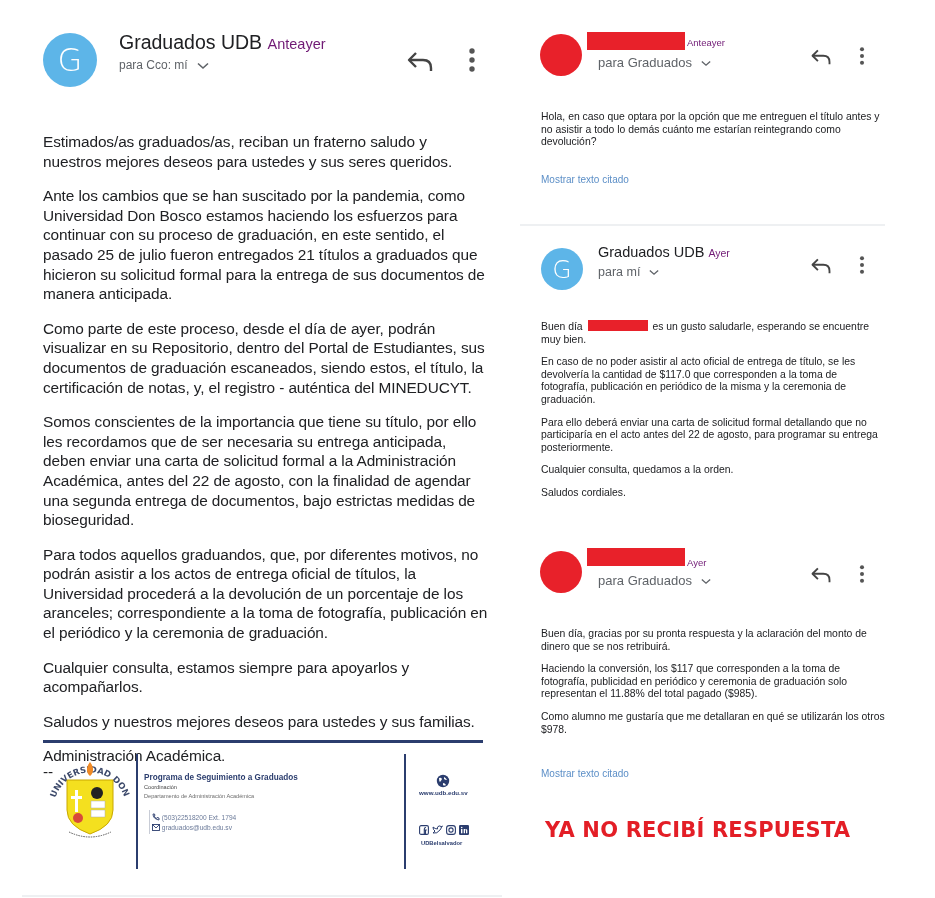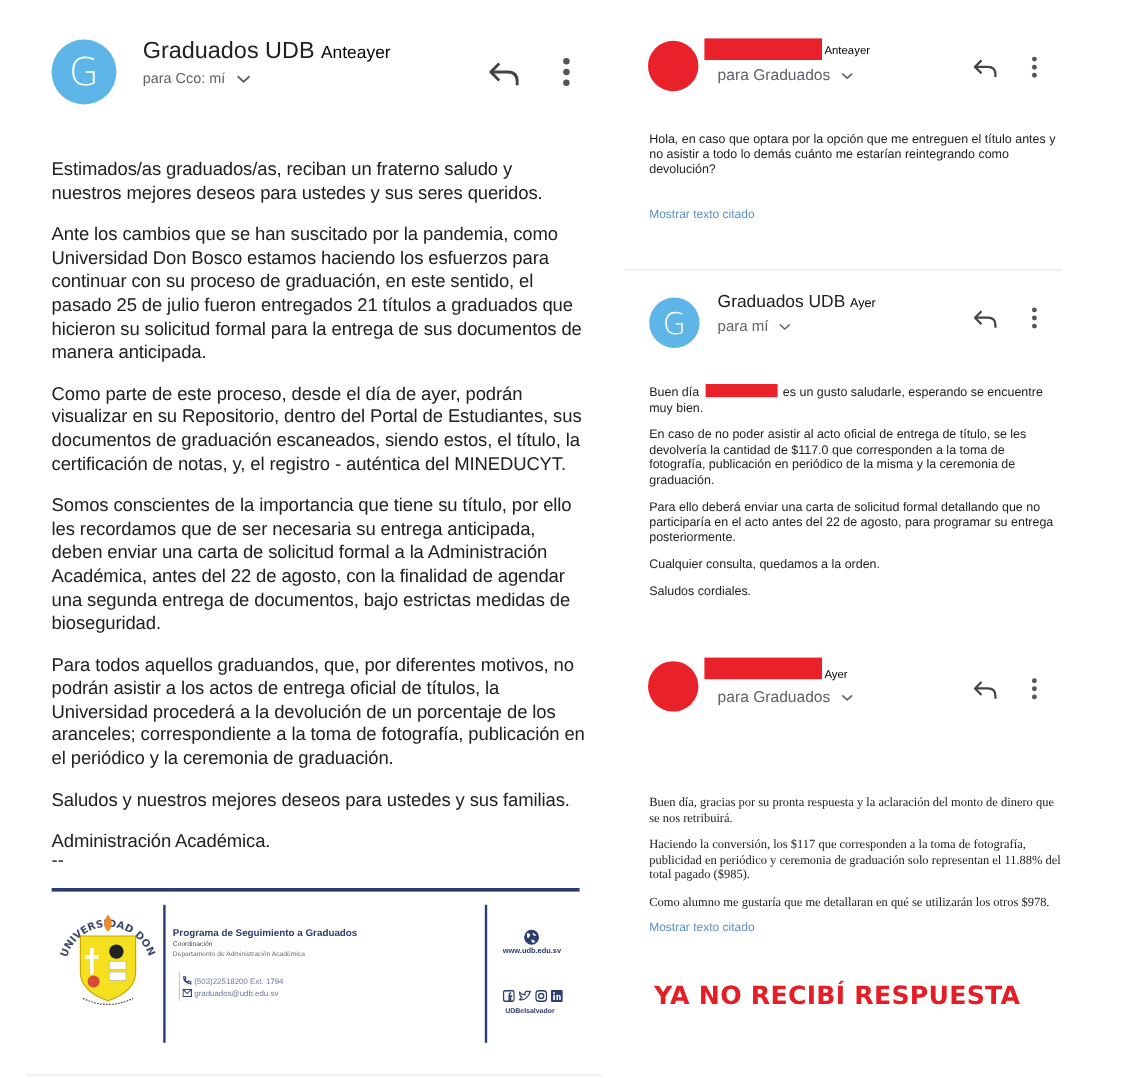--- a/index.html
+++ b/index.html
@@ -7,21 +7,21 @@
   body { position: relative; font-family: "Liberation Sans", sans-serif; color: #202124; }
 
   .panel { position: absolute; }
   #left { left: 0; top: 0; width: 520px; height: 898px; }
   #right { left: 520px; top: 0; width: 415px; height: 898px; }
   .avatar { position: absolute; border-radius: 50%; display: flex; align-items: center; justify-content: center; color: #fff; }
   .avatar.g { background: #5db5e8; }
   .avatar.red { background: #e8212a; }
   .avatar .letter { font-family: "DejaVu Sans", sans-serif; font-weight: 300; }
   .sender { position: absolute; color: #202124; white-space: nowrap; }
-  .when { color: #000000; font-weight: normal; }
+  .when { color: #701a75; font-weight: normal; }
   .to { position: absolute; color: #5f6368; white-space: nowrap; }
   .chev { display: inline-block; color: #5f6368; }
   .reply-icon, .more-icon { position: absolute; }
   .redact { position: absolute; background: #e8212a; }
 
   .body-text { position: absolute; color: #202124; }
   .body-text p { margin: 0; }
 
   
   #left .body-text { left: 43px; width: 445px; font-size: 15.4px; line-height: 19.6px; letter-spacing: -0.1px; }
@@ -71,20 +71,21 @@
       <circle cx="4" cy="13" r="2.7" fill="#555"></circle>
       <circle cx="4" cy="22" r="2.7" fill="#555"></circle>
   </svg>
 
   <div class="body-text" style="top:132px;">
     <p style="margin-bottom:15px;">Estimados/as graduados/as, reciban un fraterno saludo y nuestros mejores deseos para ustedes y sus seres queridos.</p>
     <p style="margin-bottom:15px;">Ante los cambios que se han suscitado por la pandemia, como Universidad Don Bosco estamos haciendo los esfuerzos para continuar con su proceso de graduación, en este sentido, el pasado 25 de julio fueron entregados 21 títulos a graduados que hicieron su solicitud formal para la entrega de sus documentos de manera anticipada.</p>
     <p style="margin-bottom:15px;">Como parte de este proceso, desde el día de ayer, podrán visualizar en su Repositorio, dentro del Portal de Estudiantes, sus documentos de graduación escaneados, siendo estos, el título, la certificación de notas, y, el registro - auténtica del MINEDUCYT.</p>
     <p style="margin-bottom:15px;">Somos conscientes de la importancia que tiene su título, por ello les recordamos que de ser necesaria su entrega anticipada, deben enviar una carta de solicitud formal a la Administración Académica, antes del 22 de agosto, con la finalidad de agendar una segunda entrega de documentos, bajo estrictas medidas de bioseguridad.</p>
     <p style="margin-bottom:15px;">Para todos aquellos graduandos, que, por diferentes motivos, no podrán asistir a los actos de entrega oficial de títulos, la Universidad procederá a la devolución de un porcentaje de los aranceles; correspondiente a la toma de fotografía, publicación en el periódico y la ceremonia de graduación.</p>
+    <p style="margin-bottom:15px;">Cualquier consulta, estamos siempre para apoyarlos y acompañarlos.</p>
     <p style="margin-bottom:15px;">Saludos y nuestros mejores deseos para ustedes y sus familias.</p>
     <p>Administración Académica.</p>
     <p style="line-height:12px;">--</p>
   </div>
 
   <div class="sep-bar" style="left:43px;top:740px;width:440px;height:3px;"></div>
 
   <div style="position:absolute;left:45px;top:752px;width:90px;height:90px;">
     <svg width="90" height="90" viewBox="0 0 90 90">
       <defs>
@@ -234,21 +235,21 @@
   <svg class="reply-icon" style="left:290px;top:566px;" width="22" height="17" viewBox="0 0 28 22">
     <path d="M10 3 L3 10 L10 17" stroke="#444" stroke-width="2.4" fill="none" stroke-linejoin="round"></path>
     <path d="M3 10 H17 Q25 10 25 18 V21" stroke="#444" stroke-width="2.4" fill="none"></path>
   </svg>
   <svg class="more-icon" style="left:339px;top:564px;" width="6" height="20" viewBox="0 0 8 26">
     <circle cx="4" cy="4" r="2.7" fill="#555"></circle>
       <circle cx="4" cy="13" r="2.7" fill="#555"></circle>
       <circle cx="4" cy="22" r="2.7" fill="#555"></circle>
   </svg>
 
-  <div class="body-text" style="left:21px;top:664px;font-family:Liberation Serif, serif;">
+  <div class="body-text" style="left:21px;top:628px;">
     <p style="margin-bottom:10px;">Buen día, gracias por su pronta respuesta y la aclaración del monto de dinero que se nos retribuirá.</p>
     <p style="margin-bottom:10px;">Haciendo la conversión, los $117 que corresponden a la toma de fotografía, publicidad en periódico y ceremonia de graduación solo representan el 11.88% del total pagado ($985).</p>
     <p>Como alumno me gustaría que me detallaran en qué se utilizarán los otros $978.</p>
   </div>
   <div class="link" style="left:21px;top:768px;">Mostrar texto citado</div>
 
   <div class="yell">YA NO RECIBÍ RESPUESTA</div>
 </div>
 
 </body></html>

